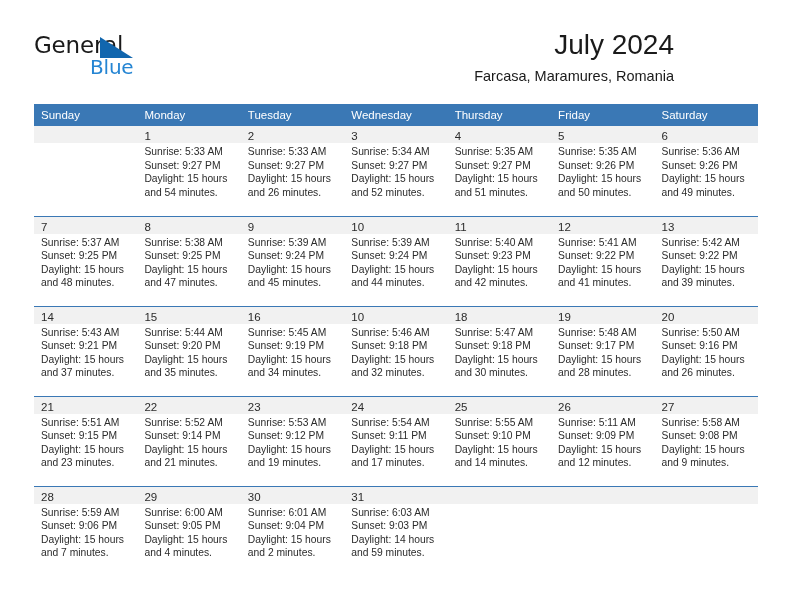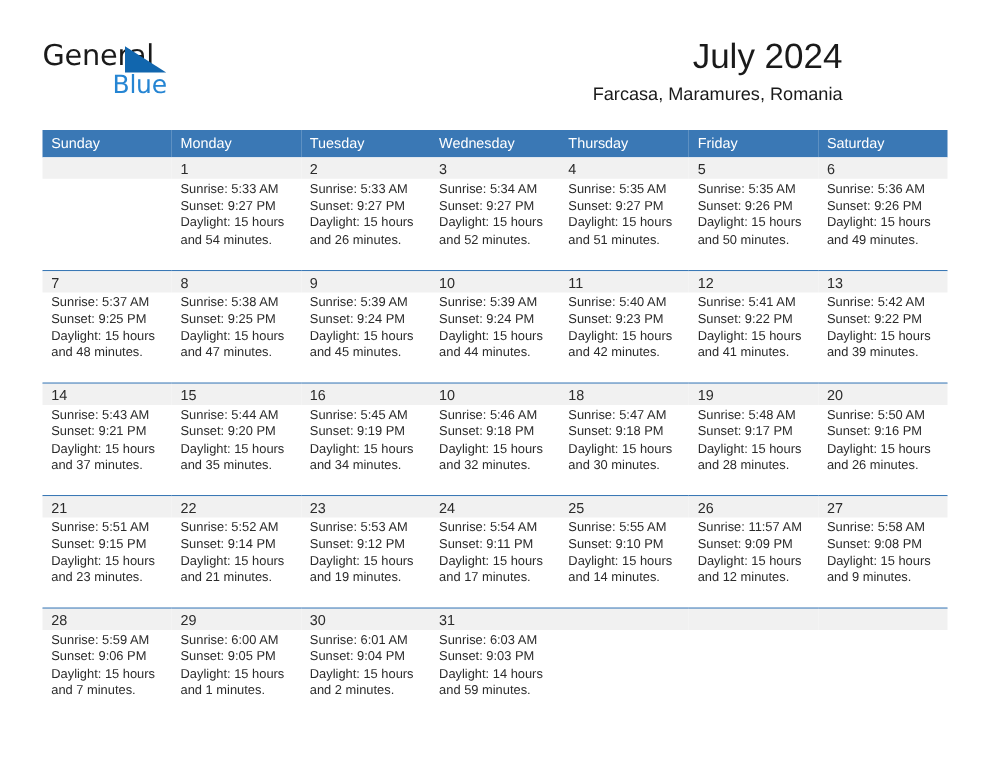--- a/index.html
+++ b/index.html
@@ -494,21 +494,21 @@
                   <div>Sunset: 9:10 PM</div>
                   <div>Daylight: 15 hours</div>
                   <div>and 14 minutes.</div>
                 </div>
               </div>
             </td>
             <td>
               <div class="cell">
                 <div class="daynum-band"><span class="daynum">26</span></div>
                 <div class="cell-body">
-                  <div>Sunrise: 11:57 AM</div>
+                  <div>Sunrise: 5:11 AM</div>
                   <div>Sunset: 9:09 PM</div>
                   <div>Daylight: 15 hours</div>
                   <div>and 12 minutes.</div>
                 </div>
               </div>
             </td>
             <td>
               <div class="cell">
                 <div class="daynum-band"><span class="daynum">27</span></div>
                 <div class="cell-body">
@@ -532,21 +532,21 @@
                 </div>
               </div>
             </td>
             <td>
               <div class="cell">
                 <div class="daynum-band"><span class="daynum">29</span></div>
                 <div class="cell-body">
                   <div>Sunrise: 6:00 AM</div>
                   <div>Sunset: 9:05 PM</div>
                   <div>Daylight: 15 hours</div>
-                  <div>and 1 minutes.</div>
+                  <div>and 4 minutes.</div>
                 </div>
               </div>
             </td>
             <td>
               <div class="cell">
                 <div class="daynum-band"><span class="daynum">30</span></div>
                 <div class="cell-body">
                   <div>Sunrise: 6:01 AM</div>
                   <div>Sunset: 9:04 PM</div>
                   <div>Daylight: 15 hours</div>

